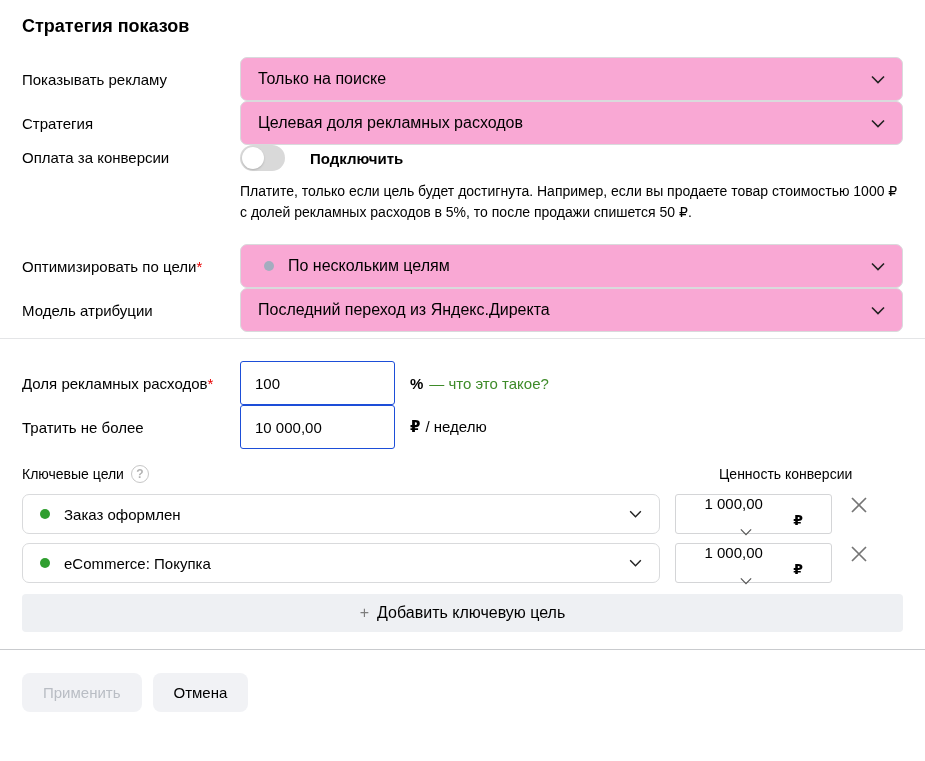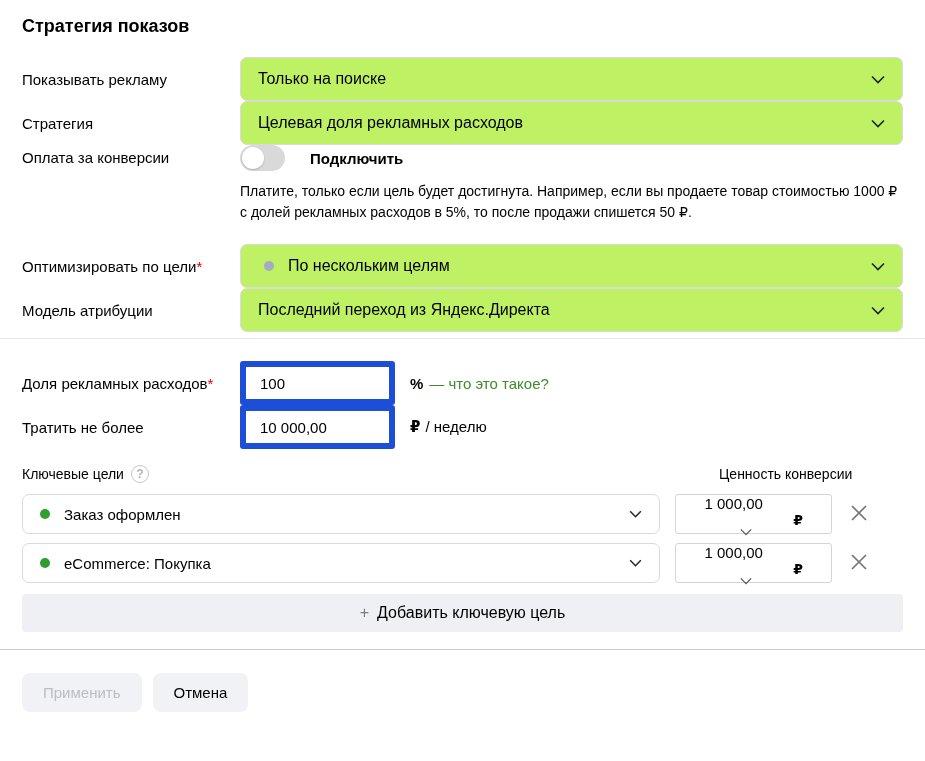--- a/index.html
+++ b/index.html
@@ -27,21 +27,21 @@
   }
   .row-top .flabel { padding-top: 4px; }
   .req { color: #e60000; }
 
   .control { flex: 1; min-width: 0; }
 
   .select {
     display: flex; align-items: center;
     height: 44px; flex: 1;
     border: 1px solid #d9dadc; border-radius: 7px;
-    background: #bef264; padding: 14px 17px;
+    background: #f9a8d4; padding: 14px 17px;
     font-size: 16px; cursor: pointer;
   }
   .select .select-text { flex: 1; white-space: nowrap; overflow: hidden; }
   .chev { flex: 0 0 auto; margin-left: 10px; display: inline-flex; }
 
   .dot { width: 10px; height: 10px; border-radius: 50%; flex: 0 0 auto; margin-right: 14px; }
   .dot.blue { background: #a3adbf; margin-left: 6px; }
   .dot.green { background: #2f9e2f; }
 
   
@@ -60,21 +60,21 @@
     margin: 10px 0 0;
     font-size: 14px; line-height: 21px;
     max-width: 672px;
   }
 
   .divider { height: 1px; background: #e4e5e7; margin: 6px -22px 22px; }
   .divider.dark { background: #c9cbce; margin: 17px -22px 23px; }
 
   input.txt {
     width: 155px; height: 44px;
-    border: 6px solid #1d4ed8; border-radius: 3px;
+    border: 1px solid #1d4ed8; border-radius: 3px;
     padding: 0 14px; font-size: 15px;
     font-family: "Liberation Sans", "DejaVu Sans", sans-serif;
     outline: none; color: #000;
   }
   .unit-wrap { display: flex; align-items: baseline; margin-left: 15px; font-size: 15px; }
   .unit-sym { font-weight: 700; }
   .unit-suffix { margin-left: 5px; }
   .help-link { color: #3e8b29; margin-left: 6px; text-decoration: none; cursor: pointer; }
 
   
@@ -83,21 +83,21 @@
   .goals-title { font-size: 14px; }
   .q-icon {
     width: 18px; height: 18px; margin-left: 7px;
     border: 1.5px solid #c7c7c7; border-radius: 50%;
     color: #b3b3b3; font-size: 12px; font-weight: 700;
     display: inline-flex; align-items: center; justify-content: center;
     cursor: pointer;
   }
   .goals-value-title { font-size: 14px; }
 
-  .goal-row { display: flex; align-items: center; margin-bottom: 9px; }
+  .goal-row { display: flex; align-items: flex-start; margin-bottom: 9px; }
   .goal-select {
     display: flex; align-items: center;
     width: 638px; height: 40px;
     border: 1px solid #d9dadc; border-radius: 7px;
     padding: 0 17px; font-size: 15px; cursor: pointer;
   }
   .goal-select .select-text { flex: 1; }
   .value-box {
     display: flex; align-items: center;
     width: 157px; height: 40px; margin-left: 15px;

